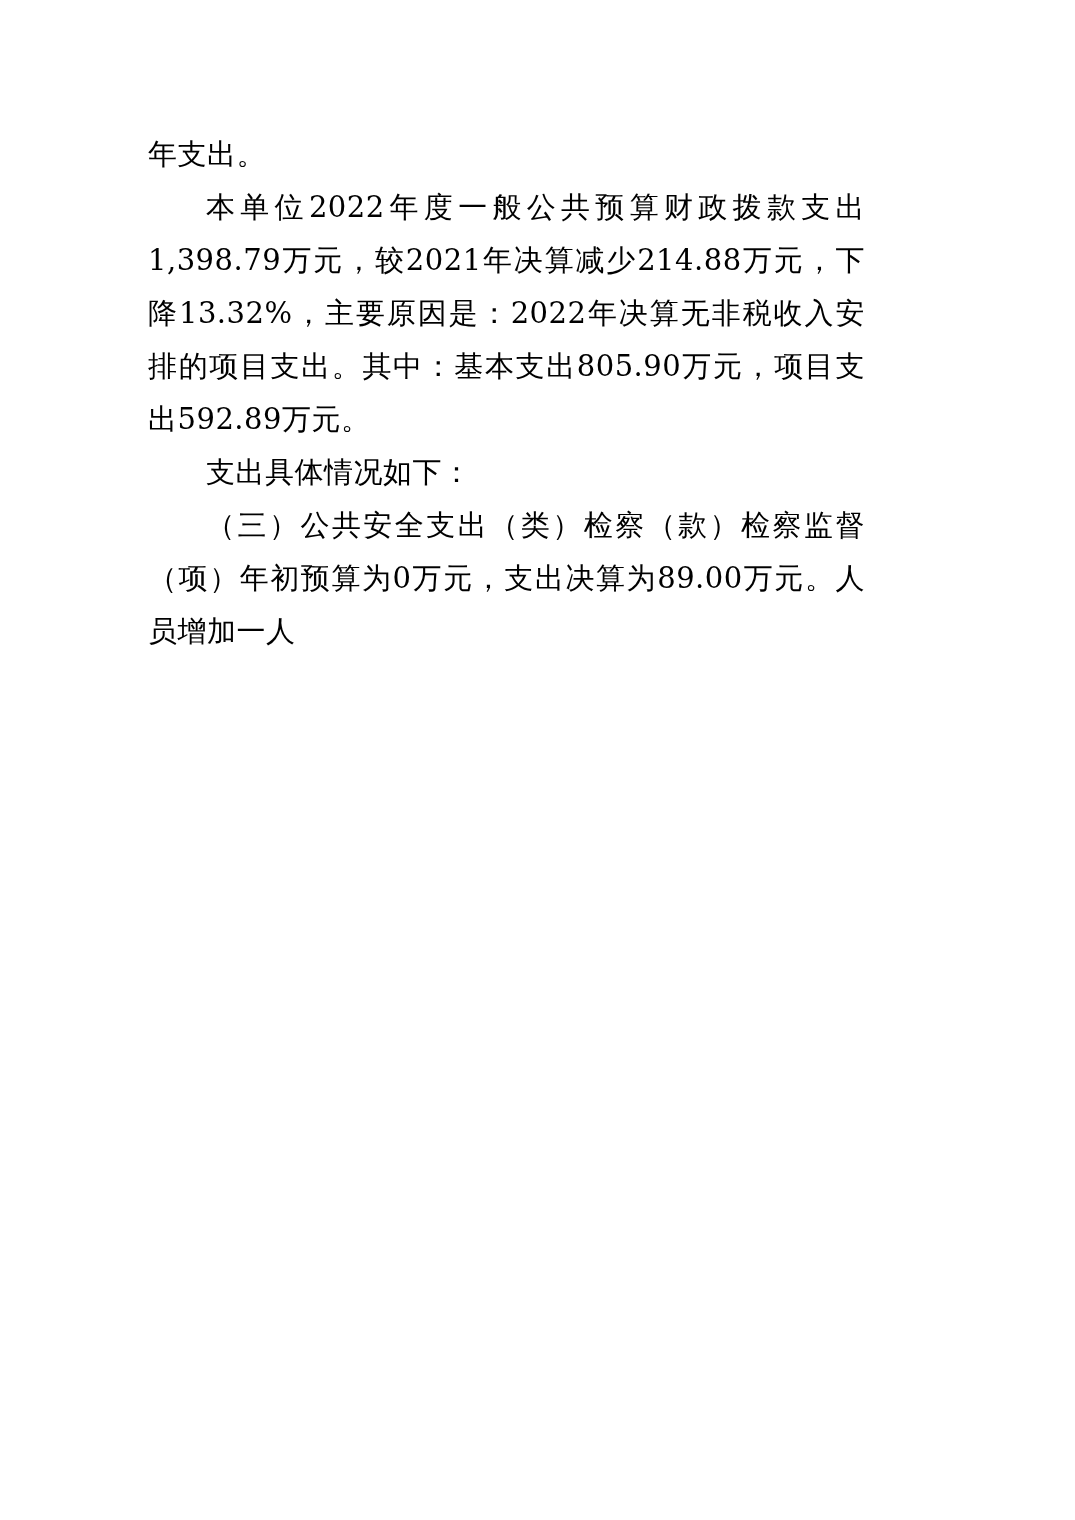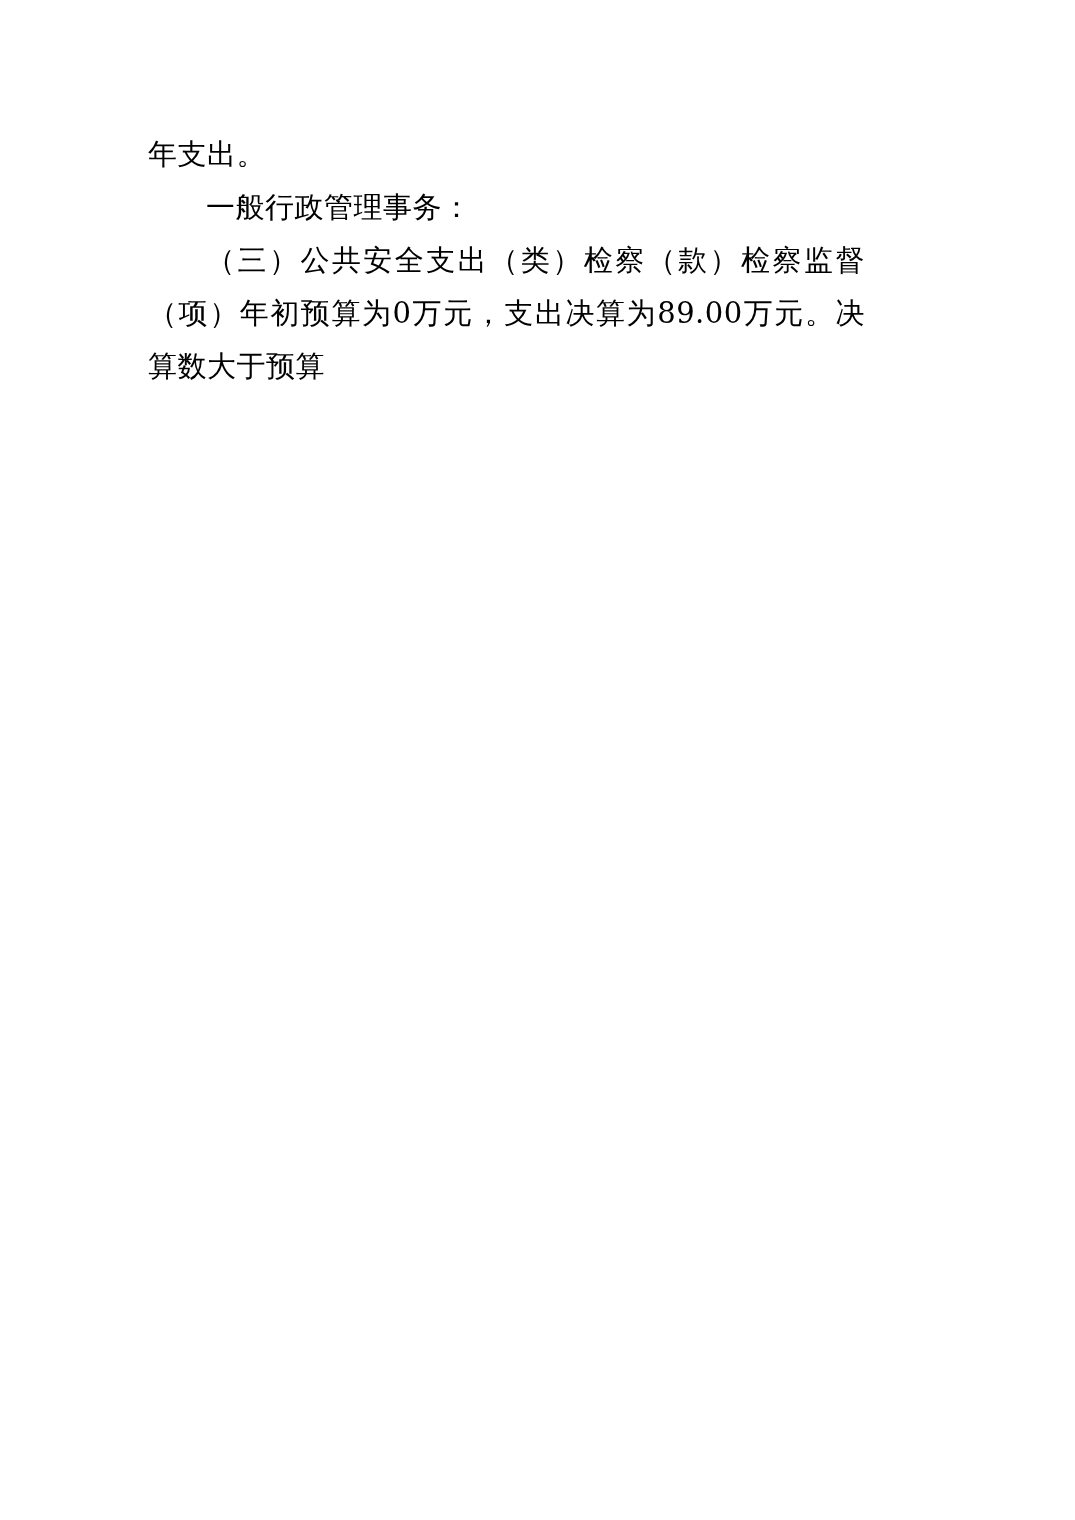--- a/index.html
+++ b/index.html
@@ -48,22 +48,23 @@
 </style>
 </head>
 <body>
 
 <div class="page">
   <div class="doc-body">
 
     <p class="para-noindent">年支出。</p>
 
 
+    <p class="para">本单位2022年度一般公共预算财政拨款支出1,398.79万元，较2021年决算减少214.88万元，下降13.32%，主要原因是：2022年决算无非税收入安排的项目支出。其中：基本支出805.90万元，项目支出592.89万元。</p>
 
 
-    <p class="para">一般行政管理事务：</p>
+    <p class="para">支出具体情况如下：</p>
 
 
 
-    <p class="para">（三）公共安全支出（类）检察（款）检察监督（项）年初预算为0万元，支出决算为89.00万元。决算数大于预算</p>
+    <p class="para">（三）公共安全支出（类）检察（款）检察监督（项）年初预算为0万元，支出决算为89.00万元。人员增加一人</p>
 
   </div>
 </div>
 
 </body></html>

